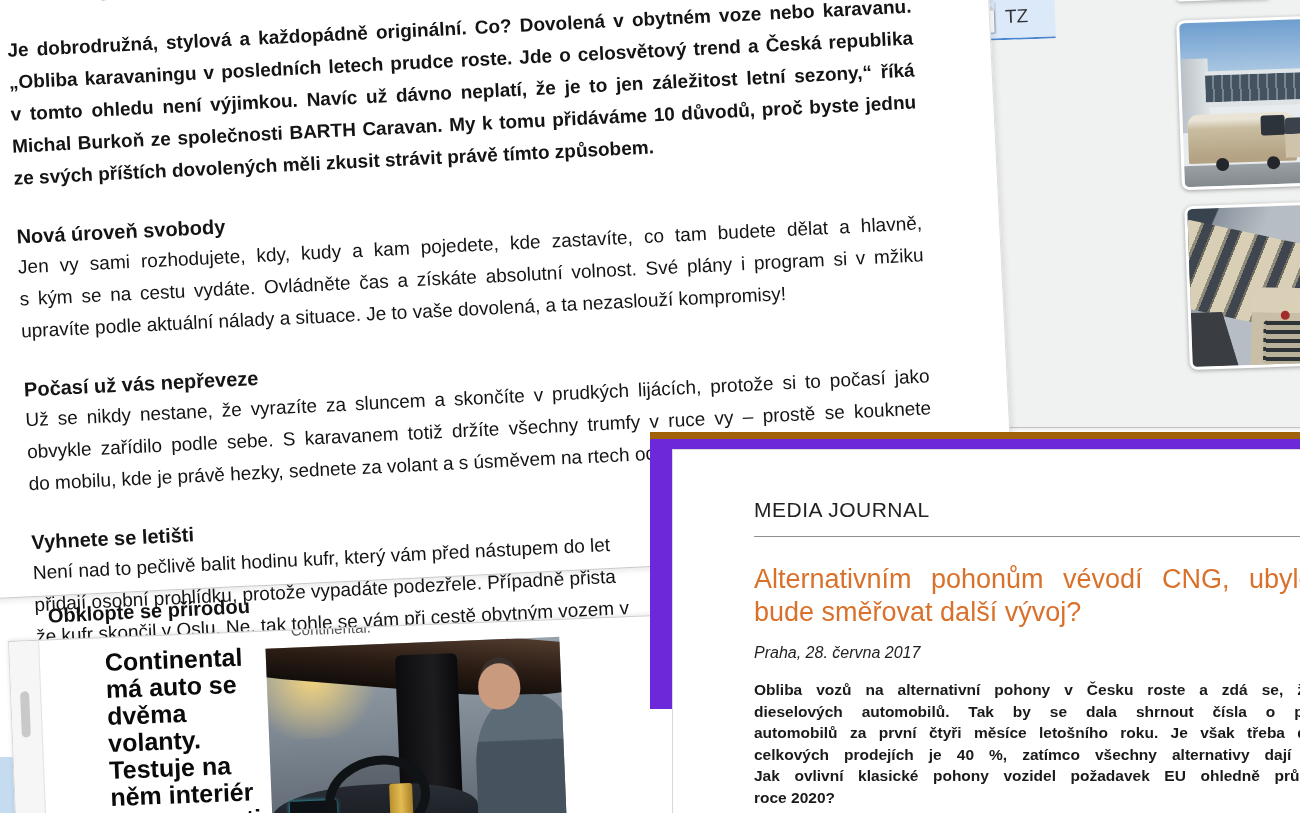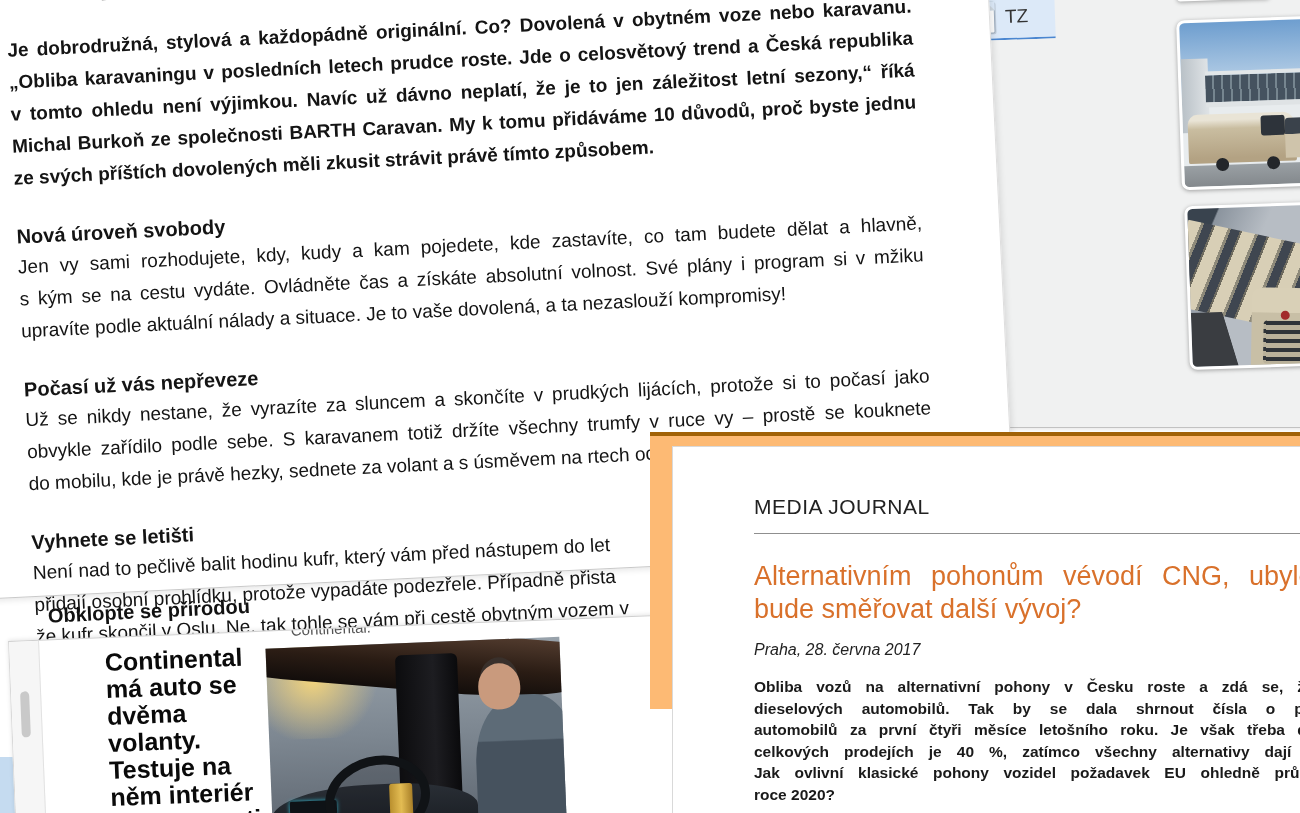--- a/index.html
+++ b/index.html
@@ -115,22 +115,22 @@
   .cp-dash { position:absolute; left:0; bottom:0; width:70%; height:30%;
     background:linear-gradient(180deg,#2a2f36,#14181d); border-radius:50% 40% 0 0; }
   .cp-cluster { position:absolute; left:6%; bottom:16%; width:16%; height:7%;
     background:#0e1216; box-shadow:0 0 4px #37c0d8; border-radius:2px; }
   .cp-wheel { position:absolute; left:18%; bottom:2%; width:36%; height:42%;
     border:9px solid #101316; border-radius:50%; transform:rotate(-12deg); background:rgba(20,22,26,.2); }
   .cp-can { position:absolute; left:40%; bottom:10%; width:8%; height:20%;
     background:linear-gradient(90deg,#b98f2e,#e3bc53 50%,#a87f28); border-radius:3px; }
 
   
-  #frag-mj { left:650px; top:432px; width:650px; height:277px; background:#fdba74;
-    border-top:4px solid #a16207; z-index:6; }
+  #frag-mj { left:650px; top:432px; width:650px; height:277px; background:#6d28d9;
+    border-top:7px solid #a16207; z-index:6; }
   #mj-card { position:absolute; left:22px; top:10px; width:640px; height:380px;
     background:#fff; border-top:1px solid #d9d9d9; border-left:1px solid #d9d9d9; }
   #mj-inner { position:absolute; left:81px; top:48px; width:560px; color:#1a1a1a; }
   .mj-brand { font-size:21px; letter-spacing:.5px; color:#222; }
   .mj-hr { margin-top:14px; border:none; border-top:1px solid #8f8f8f; width:600px; }
   .mj-headline { margin-top:26px; color:#d9712b; font-size:27px; line-height:33px; }
   .mj-hline { display:block; white-space:nowrap; width:600px; }
   .mj-hline.j { text-align:justify; text-align-last:justify; }
   .mj-date { margin-top:15px; font-style:italic; font-size:16px; color:#222; }
   .mj-lead { margin-top:17px; font-weight:700; font-size:15.5px; line-height:21.5px; }

